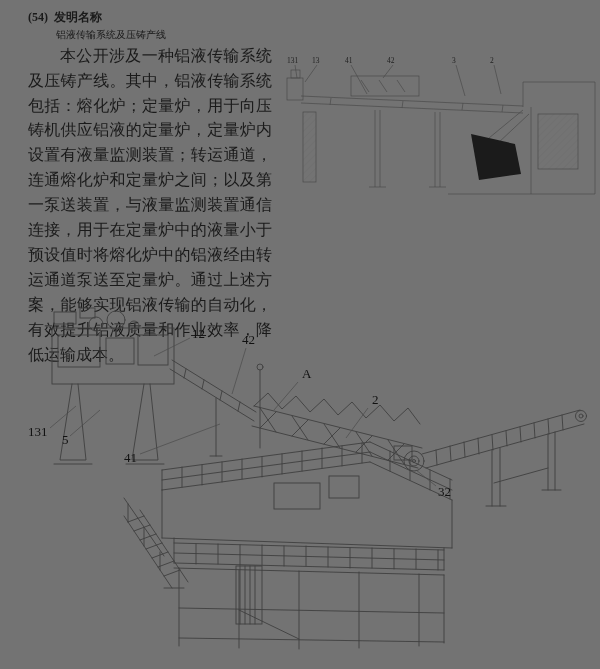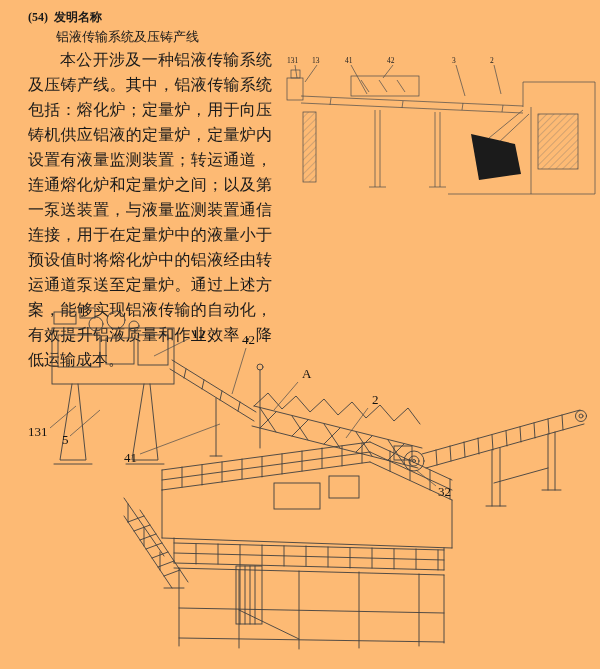--- a/index.html
+++ b/index.html
@@ -1,22 +1,22 @@
 <!DOCTYPE html>
 <html><head>
 <meta charset="utf-8">
 <style>
   html,body{margin:0;padding:0;}
   body{width:600px;height:669px;background:#f4f4f4;position:relative;overflow:hidden;
        font-family:"Liberation Serif", serif;}
-  .page{position:absolute;left:0;top:0;width:600px;height:669px;background:#fdba74;}
+  .page{position:absolute;left:0;top:0;width:600px;height:669px;background:#737373;}
   .text-col{position:absolute;left:28px;top:8px;width:244px;color:#1a1a1a;}
   .field-row{font-weight:bold;font-size:12px;line-height:1.55;}
   .field-row .code{margin-right:6px;}
-  .title-line{font-size:13px;line-height:1.6;padding-left:28px;}
+  .title-line{font-size:10px;line-height:1.6;padding-left:28px;}
   .abstract{margin:1px 0 0 0;font-size:16px;line-height:1.56;text-align:justify;
             text-indent:2em;color:#1a1a1a;}
   .fig-top{position:absolute;left:283px;top:52px;width:315px;height:168px;}
   .caption{position:absolute;left:13px;top:276px;font-size:12.5px;color:#111;}
   .fig-main{position:absolute;left:24px;top:298px;width:580px;height:365px;}
   svg{display:block;width:100%;height:100%;}
   .ink{stroke:#3f3f3f;stroke-width:0.9;fill:none;stroke-linecap:round;}
   .ink-thin{stroke:#4a4a4a;stroke-width:0.7;fill:none;}
   .ref-num{font-family:"Liberation Serif",serif;font-size:13px;fill:#111;stroke:none;}
   .ref-num-sm{font-family:"Liberation Serif",serif;font-size:7.5px;fill:#222;stroke:none;}

